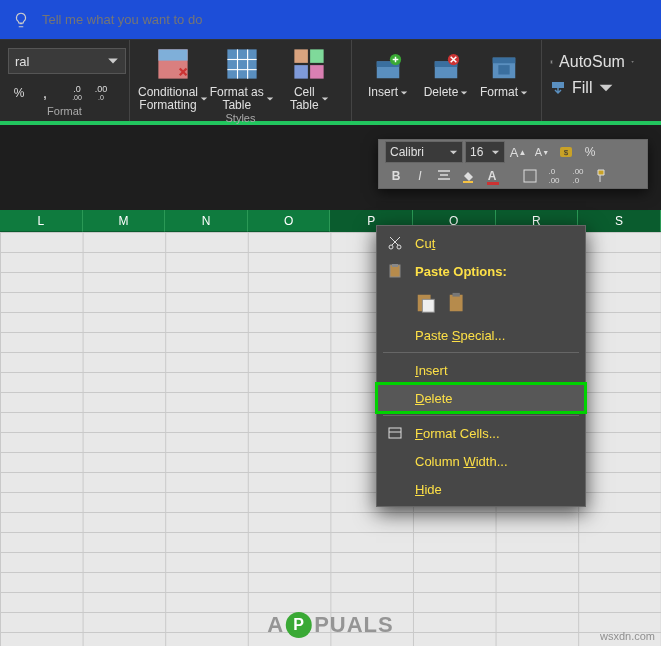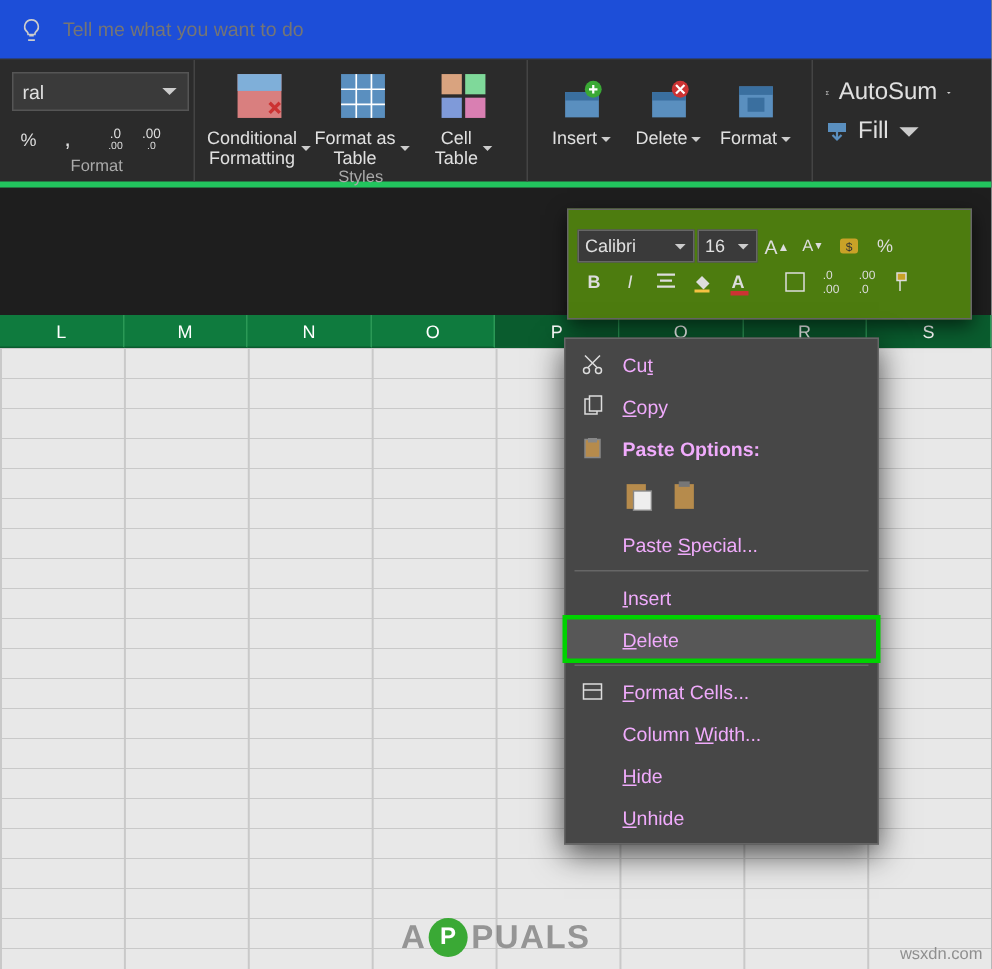--- a/index.html
+++ b/index.html
@@ -37,42 +37,42 @@
 
   
   .edit-group { width: 100px; padding-top:4px;}
   .edit-row { display: flex; align-items: center; gap: 6px; height: 24px; font-size: 16px;}
   .edit-row svg { width:16px; height:16px; }
   .tri { width:7px;height:7px;fill:#ccc;}
 
   
 
   
-  .mini-toolbar { position: absolute; left: 378px; top: 139px; width: 270px; background: #4d7c0f; border: 1px solid #666; box-shadow: 0 4px 12px rgba(0,0,0,.6); padding: 12px 6px; z-index: 20;}
+  .mini-toolbar { position: absolute; left: 378px; top: 139px; width: 270px; background: #737373; border: 1px solid #666; box-shadow: 0 4px 12px rgba(0,0,0,.6); padding: 0 6px; z-index: 20;}
   .mini-row { display: flex; align-items: center; height: 24px; gap: 2px;}
   .mini-row .sel { background:#3a3a3a; border:1px solid #666; height:22px; display:flex; align-items:center; justify-content:space-between; padding:0 4px; font-size:12px;}
   .mini-btn { width:22px; height:22px; display:flex; align-items:center; justify-content:center; color:#ddd; }
   .mini-btn svg { width:16px; height:16px; fill:#ddd;}
 
   
   .sheet { position: absolute; left: 0; top: 210px; right:0; bottom:0; background:#fff;}
   .col-headers { display:flex; height:22px; background:#0f7b3e; }
   .col-h { flex:0 0 82.6px; border-right:1px solid #2b9956; border-bottom:1px solid #0a5c2e; color:#fff; text-align:center; line-height:22px; font-size:12px;}
   .col-h.sel { background:#0a5c2e;}
   .grid { position:absolute; top:22px; left:0; right:0; bottom:0; background:#e8e8e8;}
   .grid-cells { width:100%; height:100%;
     background-image:
       linear-gradient(#c9c9c9 1px, transparent 1px),
       linear-gradient(90deg, #c9c9c9 1px, transparent 1px);
     background-size: 82.6px 20px;
   }
 
   
   .ctx-menu { position:absolute; left:376px; top:225px; width:210px; background:#474747; border:1px solid #666; box-shadow:0 6px 20px rgba(0,0,0,.7); z-index:30; padding:3px 0;}
-  .ctx-item { height:28px; display:flex; align-items:center; padding:0 10px 0 8px; font-size:13px; color:#f0abfc; gap:10px;}
+  .ctx-item { height:28px; display:flex; align-items:center; padding:0 10px 0 8px; font-size:13px; color:#fde047; gap:10px;}
   .ctx-item .ico-slot { width:20px; height:20px; display:flex; align-items:center; justify-content:center;}
   .ctx-item .ico-slot svg { width:16px; height:16px; fill:#ddd;}
   .ctx-item.bold { font-weight:600;}
   .ctx-sep { height:1px; background:#666; margin:3px 6px;}
   .ctx-item.highlight { outline:3px solid #00d200; outline-offset:-1px; background:#575757;}
   .paste-icons { height:36px; display:flex; align-items:center; padding-left:38px; gap:10px;}
   .paste-icons svg { width:22px; height:22px;}
   u.accel { text-decoration: underline; }
 
   
@@ -321,29 +321,20 @@
   <div class="ctx-item">
     <span class="ico-slot">
         <svg viewBox="0 0 16 16">
           <circle cx="4" cy="12" r="2" fill="none" stroke="#ddd"></circle>
           <circle cx="12" cy="12" r="2" fill="none" stroke="#ddd"></circle>
           <path d="M5 10L13 2M11 10L3 2" stroke="#ddd"></path>
         </svg>
       </span>
     <span><span>Cu</span><u class="accel">t</u></span>
   </div>
-  <div class="ctx-item">
-    <span class="ico-slot">
-        <svg viewBox="0 0 16 16">
-          <rect x="3" y="3" width="8" height="10" fill="none" stroke="#ddd"></rect>
-          <rect x="6" y="1" width="8" height="10" fill="#474747" stroke="#ddd"></rect>
-        </svg>
-      </span>
-    <span><u class="accel">C</u><span>opy</span></span>
-  </div>
   <div class="ctx-item bold">
     <span class="ico-slot">
         <svg viewBox="0 0 16 16">
           <rect x="3" y="2" width="10" height="12" fill="#b68b4c" stroke="#888"></rect>
           <rect x="5" y="1" width="6" height="3" fill="#888"></rect>
         </svg>
       </span>
     <span>Paste Options:</span>
   </div>
   <div class="paste-icons">
@@ -380,17 +371,13 @@
     <span><u class="accel">F</u>ormat Cells...</span>
   </div>
   <div class="ctx-item">
     <span class="ico-slot"></span>
     <span>Column <u class="accel">W</u>idth...</span>
   </div>
   <div class="ctx-item">
     <span class="ico-slot"></span>
     <span><u class="accel">H</u>ide</span>
   </div>
-  <div class="ctx-item">
-    <span class="ico-slot"></span>
-    <span><u class="accel">U</u>nhide</span>
-  </div>
 </div>
 
 </body></html>

